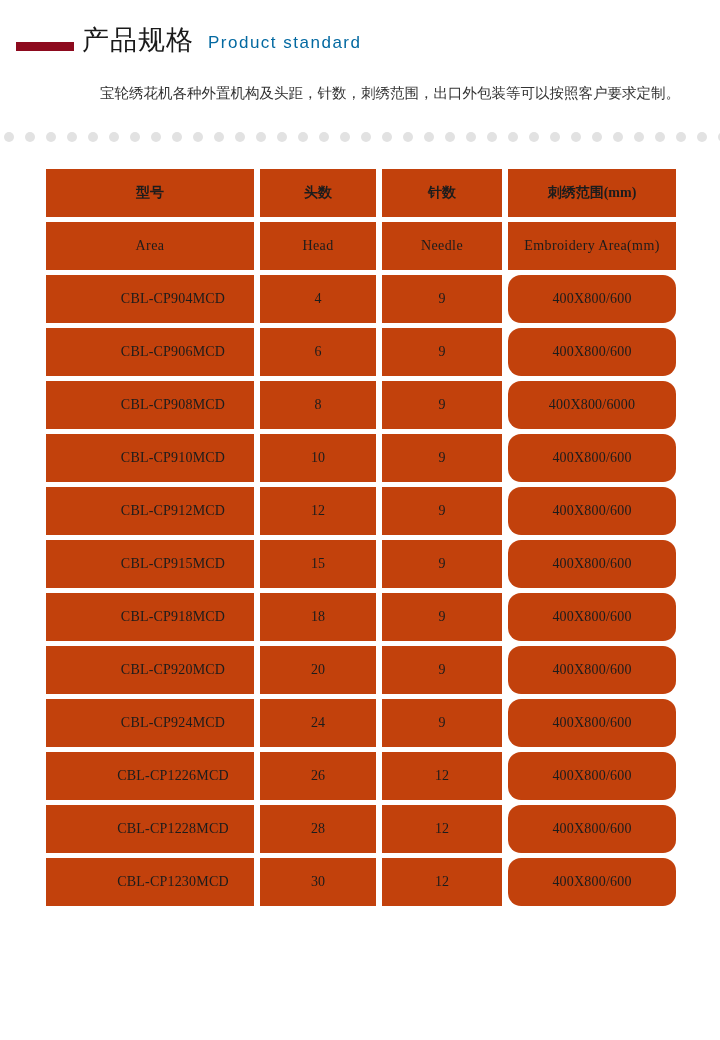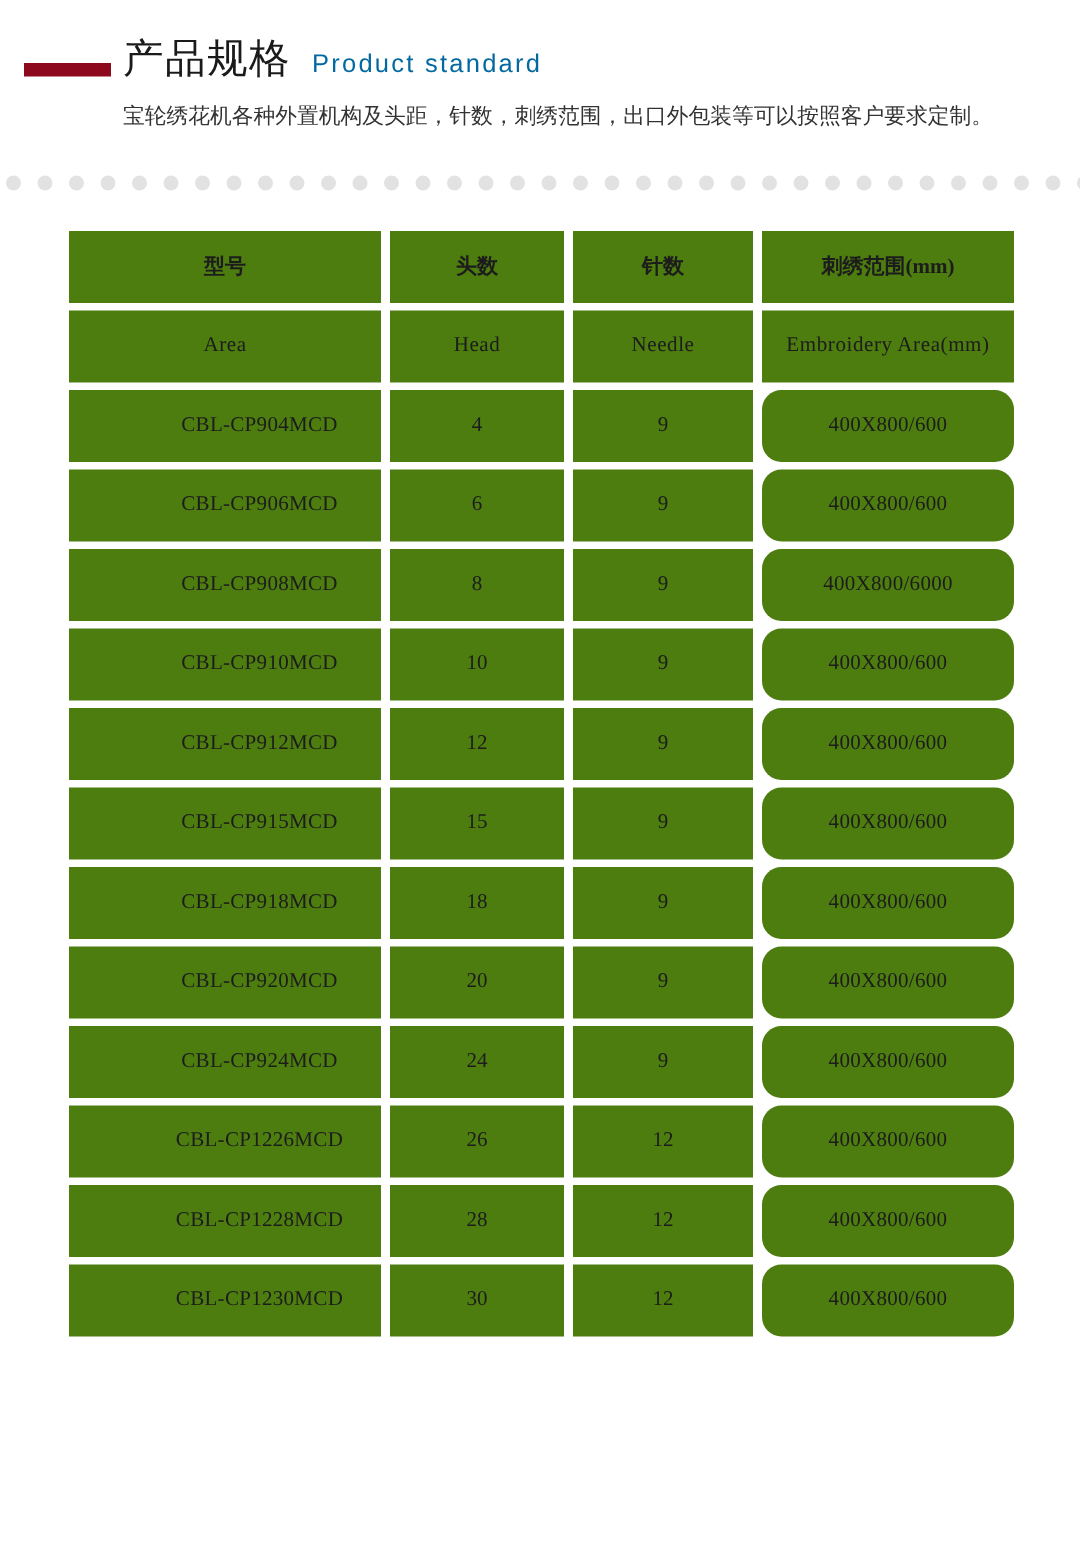--- a/index.html
+++ b/index.html
@@ -49,27 +49,28 @@
   }
   .title-en {
     font-family: "Liberation Sans", sans-serif;
     font-size: 17px;
     color: #0369a1;
     letter-spacing: 1.5px;
     line-height: 1;
     padding-bottom: 2px;
   }
   .subtitle {
-    margin-top: 13px;
+    margin-top: 28px;
     padding-left: 42px;
     font-family: "DejaVu Sans", sans-serif;
     font-size: 14.5px;
     color: #333;
     line-height: 1.7;
     max-width: 600px;
+    text-align: right;
   }
 
   
   .divider {
     margin-top: 20px;
     width: 720px;
     height: 22px;
     position: relative;
     overflow: hidden;
   }
@@ -92,21 +93,21 @@
   .table-wrap {
     padding: 16px 40px 0 40px;
   }
   table.spec {
     border-collapse: separate;
     border-spacing: 6px 5px;
     width: 640px;
     table-layout: fixed;
   }
   table.spec td {
-    background: #4d7c0f;
+    background: #c2410c;
     text-align: center;
     vertical-align: middle;
     height: 46px;
     font-family: "Liberation Serif", serif;
     font-size: 14px;
     color: #1c1c1c;
   }
   td.c-model   { width: 206px; }
   td.c-head    { width: 114px; }
   td.c-needle  { width: 118px; }

